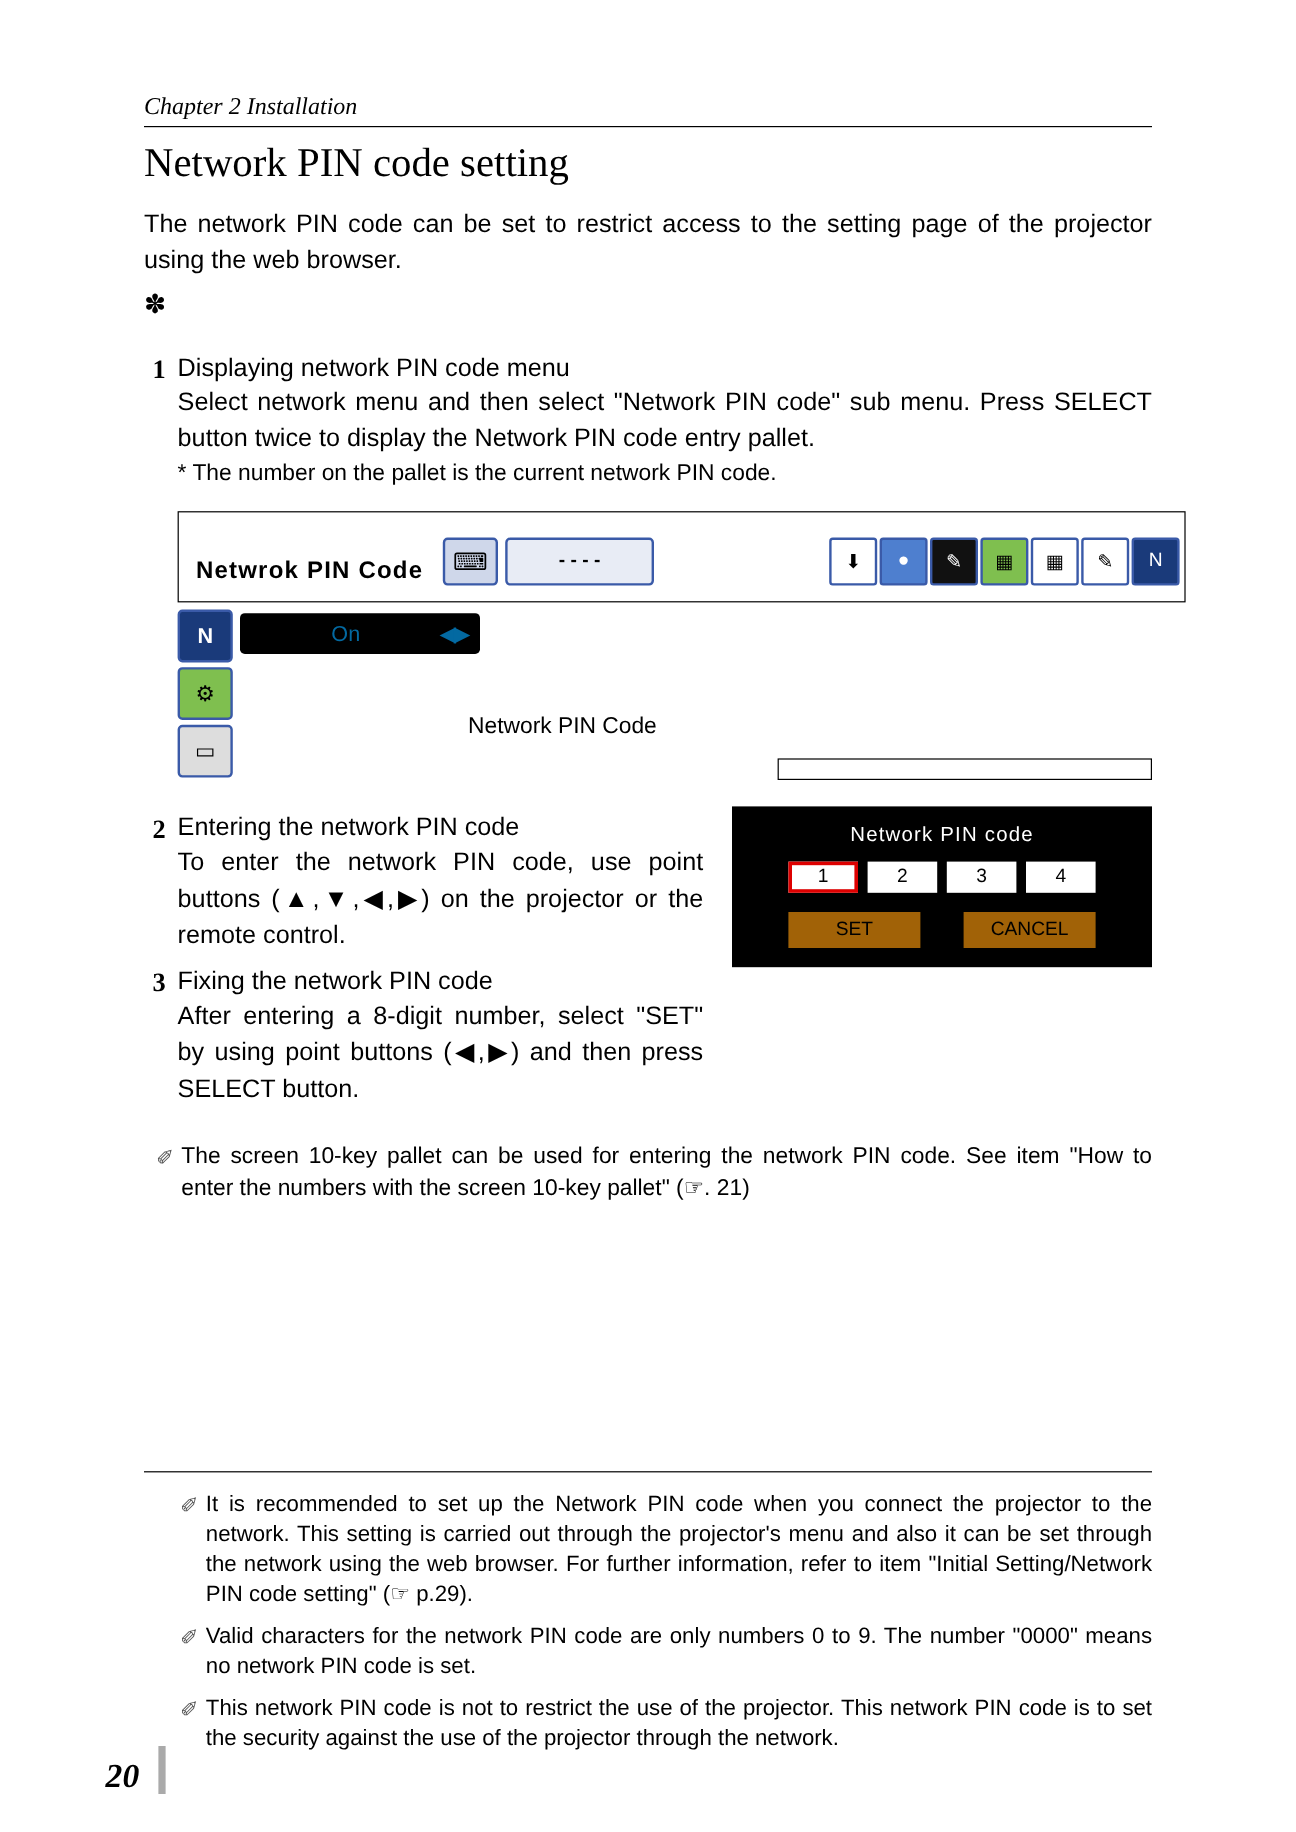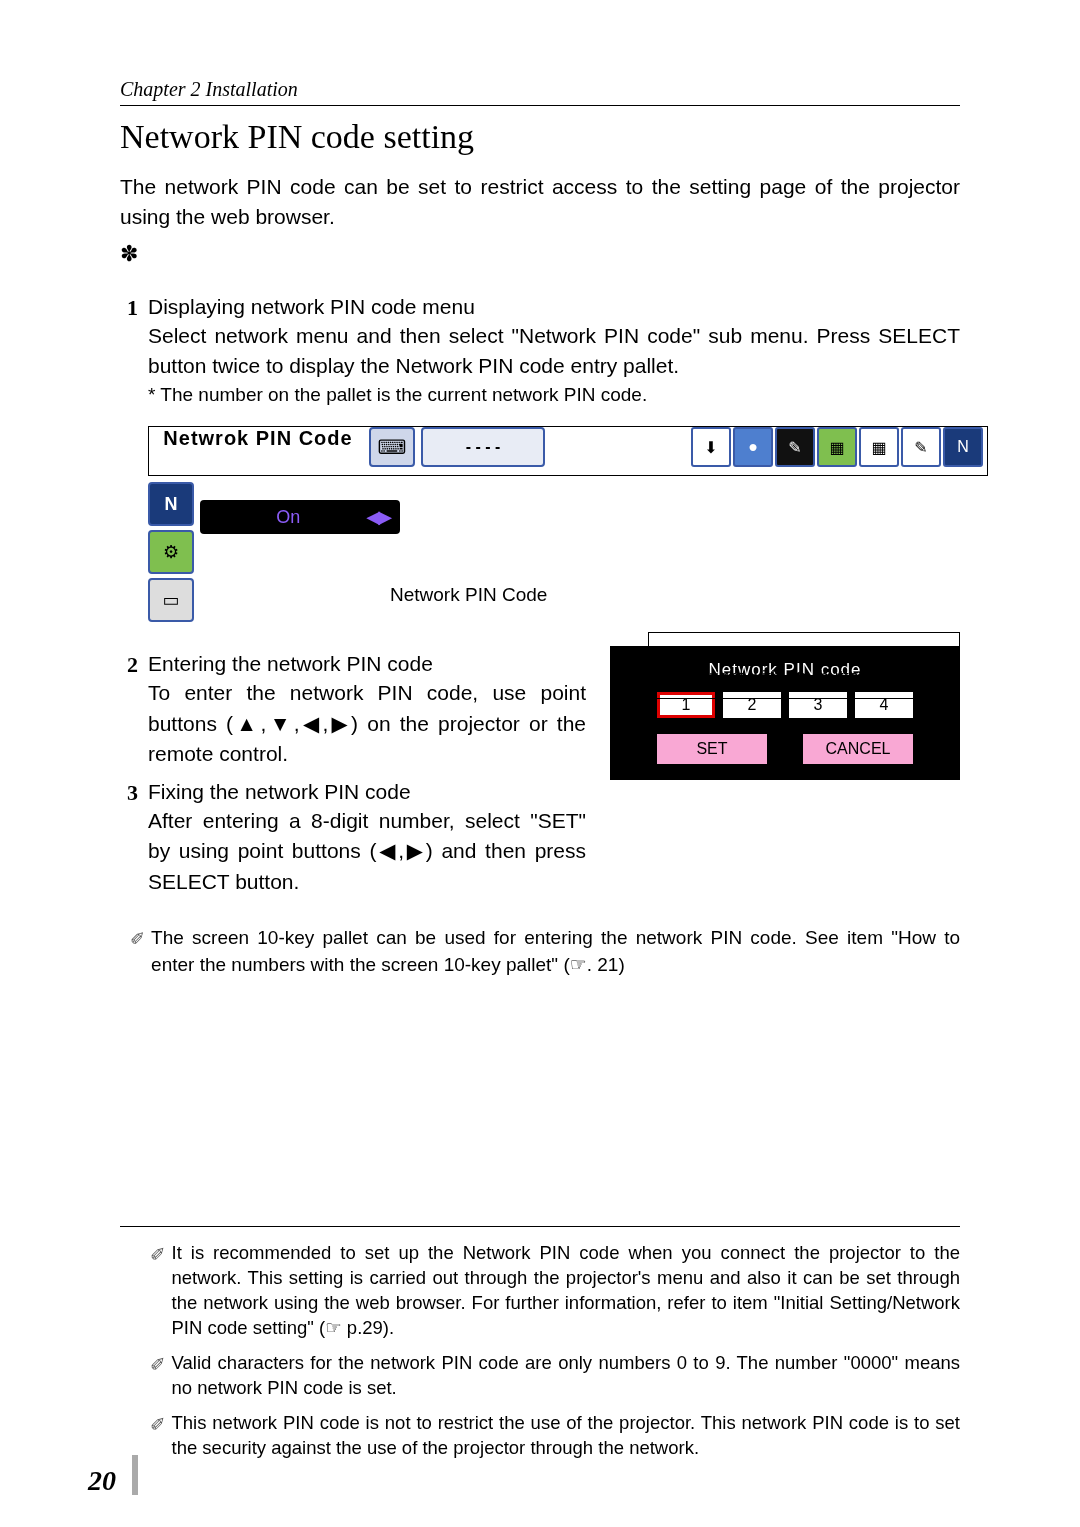--- a/index.html
+++ b/index.html
@@ -75,24 +75,24 @@
     margin-left: 28px;
     font-size: 19px;
     line-height: 1.4;
   }
   .screenshot1 {
     margin: 18px 0 0 28px;
     width: 840px;
   }
   .menubar {
     display: flex;
-    align-items: flex-start;
+    align-items: flex-end;
     border: 1px solid #000;
     height: 48px;
-    padding: 0 4px;
+    padding: 13px 4px;
     gap: 6px;
   }
   .menubar .label {
     font-weight: bold;
     font-size: 20px;
     width: 210px;
     text-align: center;
     letter-spacing: 1px;
   }
   .menubar .boxicon {
@@ -138,24 +138,24 @@
     display:flex;flex-direction:column;gap:4px;
   }
   .side-icons .sic {
     width:42px;height:40px;border:2px solid #3a5aa8;border-radius:4px;
     display:flex;align-items:center;justify-content:center;font-size:18px;
   }
   .sic.n{background:#1a3a7a;color:#fff;font-weight:bold;}
   .sic.g{background:#7fbf4f;}
   .sic.w{background:#ddd;}
   .on-row {
-    width:180px;height:34px;background:#000;color:#8b5cf6;
+    width:180px;height:34px;background:#000;color:#0369a1;
     display:flex;align-items:center;justify-content:space-between;
     padding:0 10px;border-radius:4px;font-size:18px;
-    margin-top:18px;
+    margin-top:3px;
   }
   .on-row .arrows{letter-spacing:-2px;}
   .pin-caption {
     margin-left: 190px;
     margin-top: 50px;
     font-size: 19px;
   }
   .info-box {
     border:1px solid #000;
     padding:8px 10px;
@@ -187,21 +187,21 @@
     text-align:center;font-size:17px;letter-spacing:1px;margin-bottom:12px;
   }
   .digit-row {display:flex;justify-content:center;gap:8px;}
   .digit-row .cell {
     width:58px;height:26px;background:#fff;color:#000;
     display:flex;align-items:center;justify-content:center;font-size:16px;
   }
   .digit-row .cell.sel {border:3px solid #d00;box-sizing:border-box;}
   .btn-row {display:flex;justify-content:center;gap:36px;margin-top:16px;}
   .btn-row .btn {
-    width:110px;height:30px;background:#f9a8d4;color:#000;
+    width:110px;height:30px;background:#a16207;color:#000;
     display:flex;align-items:center;justify-content:center;font-size:16px;
   }
   .note-10key {
     margin-top:28px;
     font-size:19px;
     line-height:1.4;
     display:flex;
     gap:6px;
     text-align:justify;
     margin-left:10px;
@@ -291,21 +291,20 @@
         <div class="on-row">
           <span style="flex:1;text-align:center">On</span>
           <span class="arrows">◀▶</span>
         </div>
         <div class="pin-caption">Network PIN Code</div>
       </div>
     </div>
   </div>
 
   <div class="info-box">
-    <div>The red frame moves sequentially left or right with ◀▶ button.</div>
   </div>
 
   <div class="section2-row">
     <div class="section2-left">
       <div class="step" style="margin-top:12px">
         <div class="step-num">2</div>
         <div class="step-title">Entering the network PIN code</div>
       </div>
       <div class="step-body">To enter the network PIN code, use point buttons (▲,▼,◀,▶) on the projector or the remote control.</div>
 

